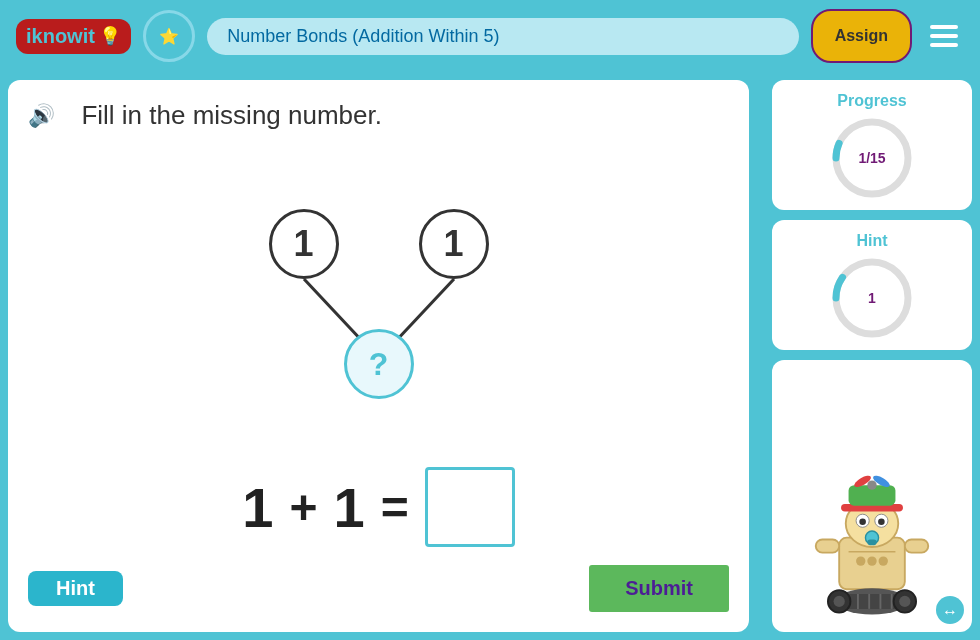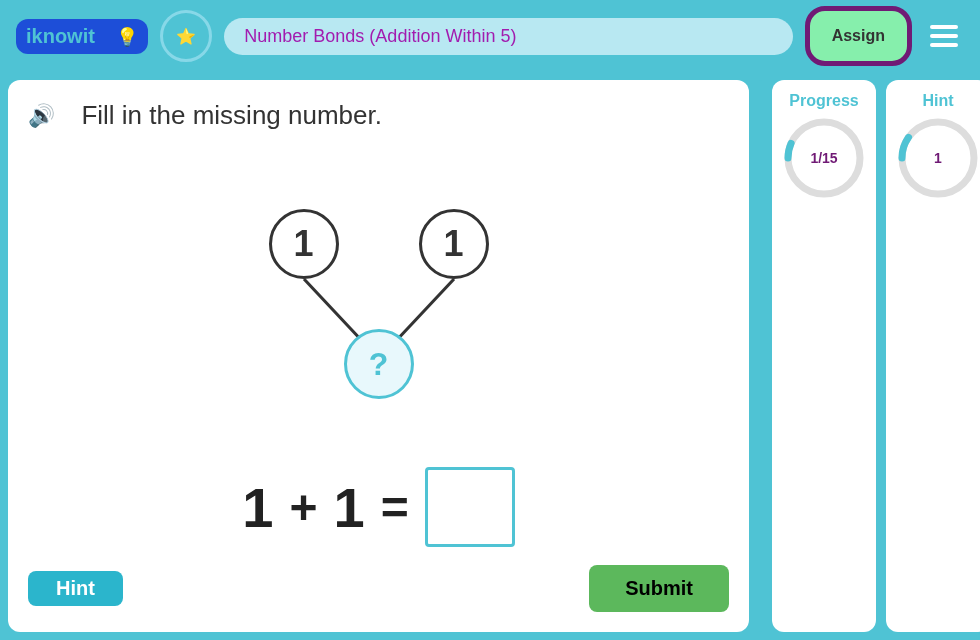--- a/index.html
+++ b/index.html
@@ -14,26 +14,26 @@
     
     .header {
       background: #4fc3d4;
       height: 72px;
       display: flex;
       align-items: center;
       padding: 0 16px;
       gap: 12px;
     }
     .logo-box {
-      background: #1d4ed8;
+      background: #b91c1c;
       border-radius: 12px;
       padding: 6px 10px;
       display: flex;
-      align-items: flex-end;
-      gap: 21px;
+      align-items: flex-start;
+      gap: 4px;
     }
     .logo-text {
       font-size: 20px;
       font-weight: bold;
       color: #4fc3d4;
     }
     .logo-bulb {
       font-size: 18px;
     }
     .star-circle {
@@ -44,27 +44,27 @@
       display: flex;
       align-items: center;
       justify-content: center;
       border: 3px solid #87d8e8;
     }
     .header-title {
       background: #b8e8f2;
       border-radius: 20px;
       padding: 8px 20px;
       font-size: 18px;
-      color: #a21caf;
+      color: #0369a1;
       font-weight: 500;
       flex: 1;
     }
     .assign-btn {
-      background: #86efac;
-      border: 5px solid #701a75;
+      background: #eab308;
+      border: 2px solid #701a75;
       border-radius: 20px;
       padding: 16px 22px;
       font-size: 16px;
       font-weight: bold;
       color: #333;
       cursor: pointer;
     }
     .menu-btn {
       background: #4fc3d4;
       border: none;
@@ -224,34 +224,34 @@
       color: white;
       border: none;
       border-radius: 8px;
       padding: 6px 28px;
       font-size: 20px;
       font-weight: bold;
       cursor: pointer;
     }
     .submit-btn {
       background: #5cb85c;
-      color: #000000;
+      color: #4c1d95;
       border: none;
-      border-radius: 8px;
+      border-radius: 3px;
       padding: 12px 36px;
       font-size: 20px;
       font-weight: bold;
       cursor: pointer;
     }
 
     
     .right-panel {
       width: 200px;
       display: flex;
-      flex-direction: row;
+      flex-direction: column;
       gap: 10px;
     }
 
     .progress-card {
       background: white;
       border-radius: 12px;
       padding: 12px;
       display: flex;
       flex-direction: column;
       align-items: center;

